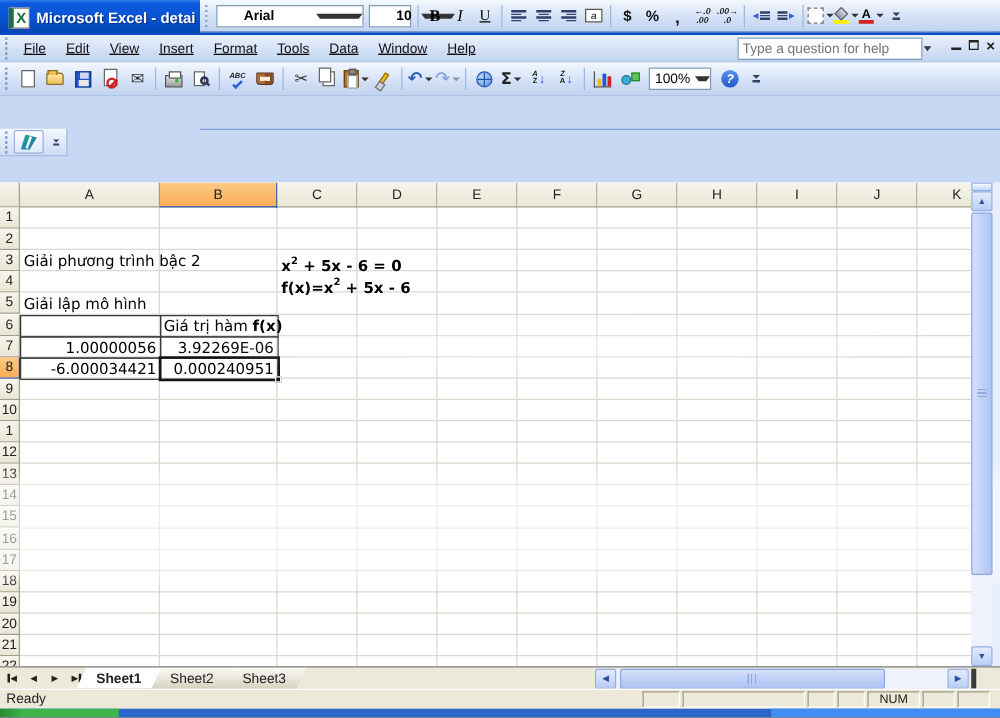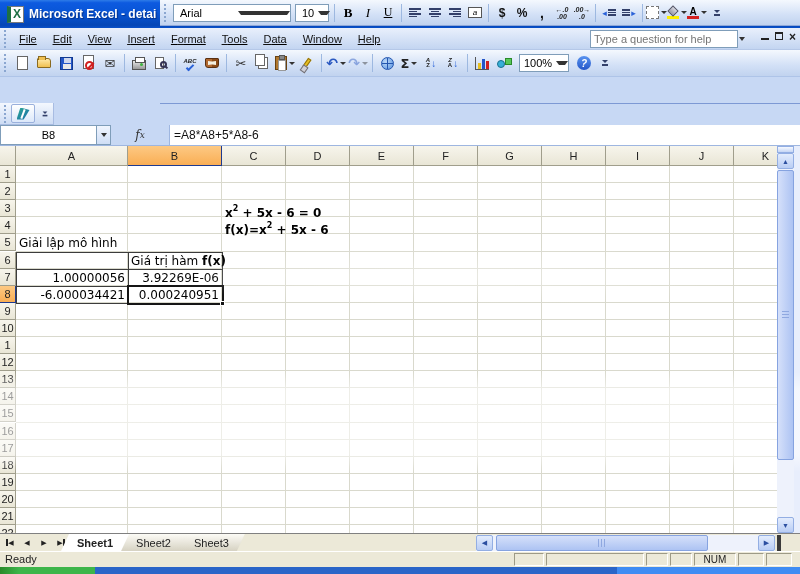--- a/index.html
+++ b/index.html
@@ -97,21 +97,21 @@
   .ic-draw u.s { position:absolute; right:0; top:1px; width:7px; height:7px; background:#58c858; border:1px solid #2a8a2a; }
   .ic-help { width:14px; height:14px; border-radius:50%; background:linear-gradient(#5a94f0,#2456c8); color:#fff; font-weight:bold;
     display:inline-flex; align-items:center; justify-content:center; font-size:10px; }
   .zoombox { width:50px; height:18px; background:#fff; border:1px solid #7f9db9; display:flex; align-items:center; margin:0 4px; }
   .zoombox span { flex:1; padding-left:4px;text-align:right; }
   .chev { margin-left:4px; width:12px; display:flex; flex-direction:column; align-items:center; gap:1px; }
   .chev i { width:0; height:0; border-left:3px solid transparent; border-right:3px solid transparent; border-top:3px solid #33406a; }
   .chev u { width:6px; height:2px; background:#33406a; display:block; }
   
   .fontbox { width:118px; height:18px; background:#fff; border:1px solid #7f9db9; display:flex; align-items:center; margin:0 2px; }
-  .fontbox span { flex:1; padding-left:6px; }
+  .fontbox span { flex:1; padding-left:21px;font-weight:bold; }
   .fontbox .dropbtn, .zoombox .dropbtn { width:13px; display:flex; justify-content:center; }
   .sizebox { width:34px; }
   .fbtn { height:20px; min-width:20px; display:flex; align-items:center; justify-content:center; }
   .glyB { font-family:"Liberation Serif",serif; font-weight:bold; font-size:13px; }
   .glyI { font-family:"Liberation Serif",serif; font-style:italic; font-size:13px; }
   .glyU { font-family:"Liberation Serif",serif; text-decoration:underline; font-size:12px; }
   .ic-al { display:inline-flex; flex-direction:column; gap:1px; width:12px; }
   .ic-al u { height:1.5px; background:#33406a; display:block; }
   .al-l u:nth-child(even){ width:8px; } .al-l u{ width:12px; align-self:flex-start; }
   .al-c u:nth-child(even){ width:8px; } .al-c u{ width:12px; align-self:center; }
@@ -478,28 +478,20 @@
       <div class="addin-btn">
         <span class="addin-logo"></span>
       </div>
       <div class="chev" style="transform:scale(.8);">
           <i></i>
           <u></u>
         </div>
     </div>
   </div>
 
-  <div class="formularow">
-    <div class="namebox">B8</div>
-    <div class="namedrop">
-        <span class="caret"></span>
-      </div>
-    <div class="fxzone">f<sub style="font-size:9px;">x</sub></div>
-    <div class="formulafield">=A8*A8+5*A8-6</div>
-  </div>
 
   <div id="gridwrap">
     <div id="grid">
         <div class="gline" style="left: 127px; top: 20px; width: 1px; height: 367px;"></div>
         <div class="gline" style="left: 221px; top: 20px; width: 1px; height: 367px;"></div>
         <div class="gline" style="left: 285px; top: 20px; width: 1px; height: 367px;"></div>
         <div class="gline" style="left: 349px; top: 20px; width: 1px; height: 367px;"></div>
         <div class="gline" style="left: 413px; top: 20px; width: 1px; height: 367px;"></div>
         <div class="gline" style="left: 477px; top: 20px; width: 1px; height: 367px;"></div>
         <div class="gline" style="left: 541px; top: 20px; width: 1px; height: 367px;"></div>
@@ -520,20 +512,21 @@
         <div class="gline" style="left: 16px; top: 224.2px; width: 761px; height: 1px;"></div>
         <div class="gline" style="left: 16px; top: 241.3px; width: 761px; height: 1px;"></div>
         <div class="gline" style="left: 16px; top: 258.4px; width: 761px; height: 1px;"></div>
         <div class="gline" style="left: 16px; top: 275.5px; width: 761px; height: 1px;"></div>
         <div class="gline" style="left: 16px; top: 292.6px; width: 761px; height: 1px;"></div>
         <div class="gline" style="left: 16px; top: 309.7px; width: 761px; height: 1px;"></div>
         <div class="gline" style="left: 16px; top: 326.8px; width: 761px; height: 1px;"></div>
         <div class="gline" style="left: 16px; top: 343.9px; width: 761px; height: 1px;"></div>
         <div class="gline" style="left: 16px; top: 361px; width: 761px; height: 1px;"></div>
         <div class="gline" style="left: 16px; top: 378.1px; width: 761px; height: 1px;"></div>
+        <div class="cell" style="left: 16px; top: 55.2px; width: 112px; height: 17.1px;">Giải phương trình bậc 2</div>
         <div class="cell" style="left: 222px; top: 55.2px; width: 64px; height: 17.1px; font-weight: bold;"><span>x</span><sup>2</sup><span> + 5x - 6 = 0</span></div>
         <div class="cell" style="left: 222px; top: 72.3px; width: 64px; height: 17.1px; font-weight: bold;"><span>f(x)=x</span><sup>2</sup><span> + 5x - 6</span></div>
         <div class="cell" style="left: 16px; top: 89.4px; width: 112px; height: 17.1px;">Giải lập mô hình</div>
         <div class="cellborder" style="left: 16px; top: 105.5px; width: 113px; height: 18.1px;"></div>
         <div class="cellborder" style="left: 128px; top: 105.5px; width: 95px; height: 18.1px;"></div>
         <div class="cell" style="left: 128px; top: 106.5px; width: 94px; height: 17.1px;"><span>Giá trị hàm </span><span style="font-weight: bold;">f(x)</span></div>
         <div class="cellborder" style="left: 16px; top: 122.6px; width: 113px; height: 18.1px;"></div>
         <div class="cell" style="left: 16px; top: 123.6px; width: 112px; height: 17.1px; text-align: right;">1.00000056</div>
         <div class="cellborder" style="left: 128px; top: 122.6px; width: 95px; height: 18.1px;"></div>
         <div class="cell" style="left: 128px; top: 123.6px; width: 94px; height: 17.1px; text-align: right;">3.92269E-06</div>

